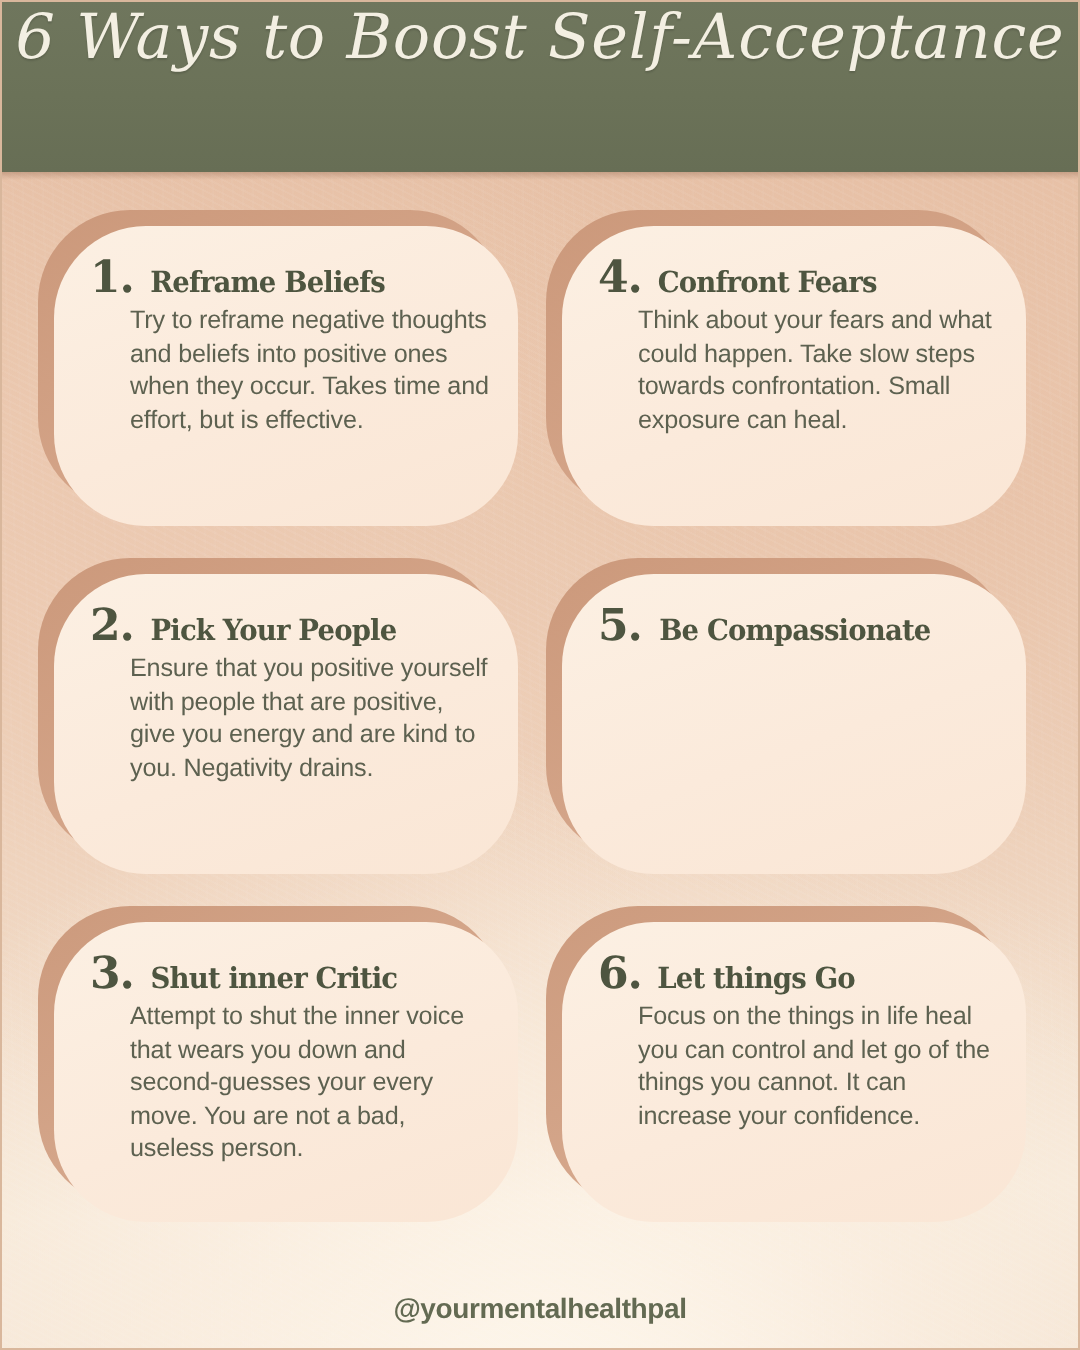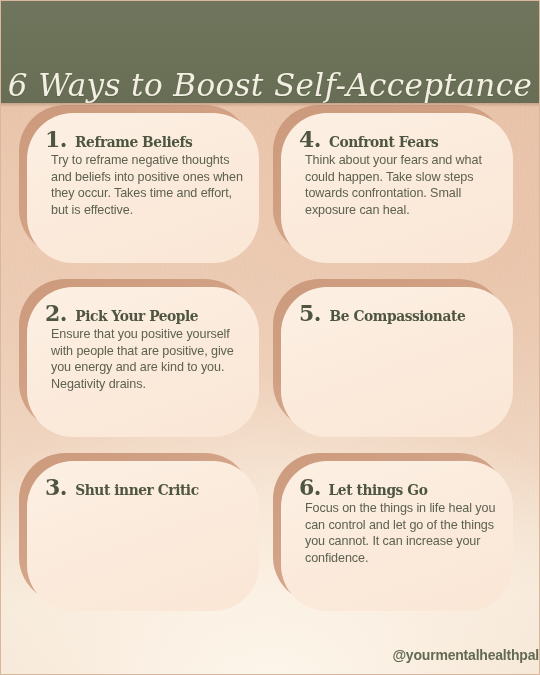--- a/index.html
+++ b/index.html
@@ -35,23 +35,23 @@
     background-image:
       repeating-linear-gradient(27deg, rgba(255,255,255,.16) 0 1px, rgba(0,0,0,0) 1px 3px),
       repeating-linear-gradient(-41deg, rgba(150,105,75,.07) 0 1px, rgba(0,0,0,0) 1px 4px),
       repeating-linear-gradient(88deg, rgba(255,255,255,.10) 0 1px, rgba(0,0,0,0) 1px 5px);
     mix-blend-mode:overlay;
   }
 
   
   #header {
     position:absolute; left:0; right:0; top:0;
-    height:102px;
+    height:85px;
     background:linear-gradient(180deg,#6f765d 0%,#6b7258 55%,#676e55 100%);
-    display:flex; align-items:flex-end; justify-content:center;
+    display:flex; align-items:flex-start; justify-content:center;
     z-index:3;
   }
   #header::after{
     content:""; position:absolute; left:0; right:0; bottom:-4px; height:4px;
     background:linear-gradient(180deg, rgba(160,120,95,.45), rgba(160,120,95,0));
   }
   #header-title {
     font-family:"DejaVu Serif", serif;
     font-style:italic;
     font-weight:400;
@@ -112,33 +112,33 @@
     font-weight:700;
     font-size:14.5px;
     line-height:1.05;
     color:#4e5540;
     letter-spacing:-.45px;
     white-space:nowrap;
     transform:scaleX(.95);
     transform-origin:left baseline;
   }
   .card-body {
-    margin-left:6px;
+    margin-left:20px;
     font-family:"Liberation Sans", sans-serif;
     font-size:12.6px;
     line-height:1.32;
     color:#5d6150;
     letter-spacing:-.1px;
   }
 
   
   #footer {
     position:absolute;
     left:0; right:0; bottom:10px;
-    text-align:right;
+    text-align:center;
     z-index:3;
   }
   #footer-handle {
     font-family:"Liberation Sans", sans-serif;
     font-weight:700;
     font-size:14px;
     color:#636a52;
     letter-spacing:-.2px;
   }
 </style>
@@ -198,20 +198,21 @@
       </div>
     </div>
 
     <div class="card-wrap">
       <div class="card-shadow"></div>
       <div class="card">
         <div class="card-head">
           <span class="card-num">3.</span>
           <span class="card-title">Shut inner Critic</span>
         </div>
+        <div class="card-body">Attempt to shut the inner voice that wears you down and second-guesses your every move. You are not a bad, useless person.</div>
       </div>
     </div>
 
     <div class="card-wrap">
       <div class="card-shadow"></div>
       <div class="card">
         <div class="card-head">
           <span class="card-num">6.</span>
           <span class="card-title">Let things Go</span>
         </div>

